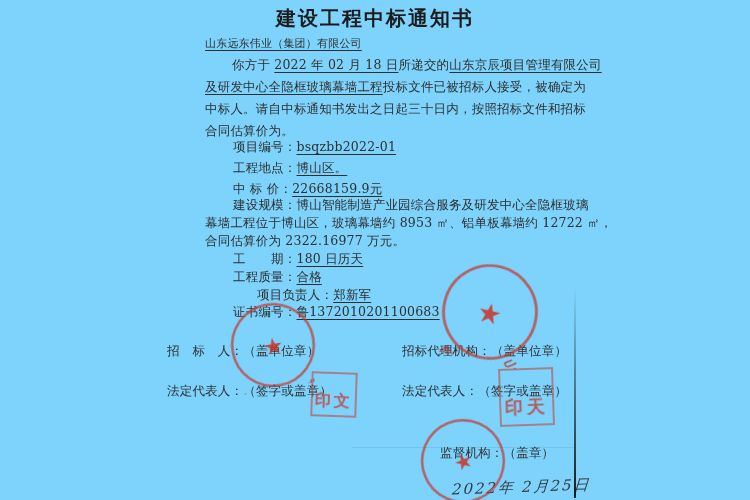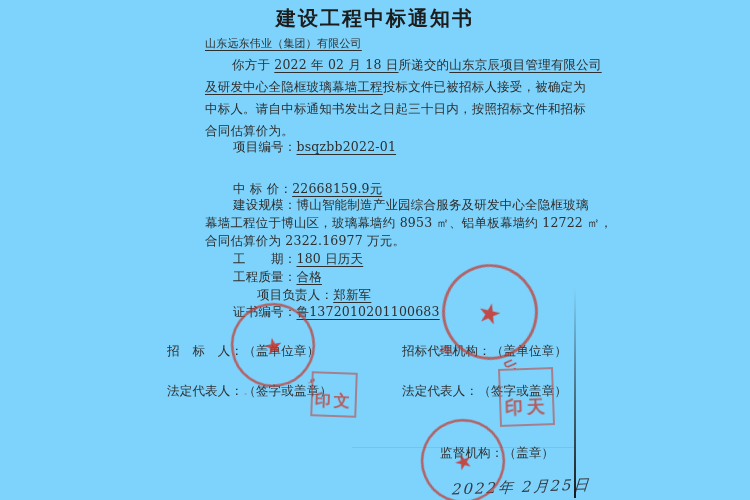--- a/index.html
+++ b/index.html
@@ -54,20 +54,21 @@
   <h1 class="title">建设工程中标通知书</h1>
 
   <div class="line addressee u" style="left:205px;top:36px;">山东远东伟业（集团）有限公司</div>
 
   <div class="line" style="left:232px;top:57px;"><span>你方于 </span><span class="u">2022 年 02 月 18 日</span><span>所递交的</span><span class="u">山东京辰项目管理有限公司</span></div>
   <div class="line" style="left:205px;top:101px;">中标人。请自中标通知书发出之日起三十日内，按照招标文件和招标</div>
   <div class="line" style="left:205px;top:79px;"><span class="u">及研发中心全隐框玻璃幕墙工程</span><span>投标文件已被招标人接受，被确定为</span></div>
   <div class="line" style="left:205px;top:123px;">合同估算价为。</div>
 
   <div class="line" style="left:233px;top:139px;"><span>项目编号：</span><span class="u">bsqzbb2022-01</span></div>
+  <div class="line" style="left:233px;top:160px;"><span>工程地点：</span><span class="u">博山区。</span></div>
   <div class="line" style="left:233px;top:181px;"><span>中 标 价：</span><span class="u">22668159.9元</span></div>
   <div class="line" style="left:233px;top:197px;"><span>建设规模：</span><span>博山智能制造产业园综合服务及研发中心全隐框玻璃</span></div>
   <div class="line" style="left:205px;top:215px;">幕墙工程位于博山区，玻璃幕墙约 8953 ㎡、铝单板幕墙约 12722 ㎡，</div>
   <div class="line" style="left:205px;top:233px;">合同估算价为 2322.16977 万元。</div>
   <div class="line" style="left:233px;top:251px;"><span>工　　期：</span><span class="u">180 日历天</span></div>
   <div class="line" style="left:233px;top:269px;"><span>工程质量：</span><span class="u">合格</span></div>
   <div class="line" style="left:233px;top:287px;margin-left:24px;"><span>项目负责人：</span><span class="u">郑新军</span></div>
   <div class="line" style="left:233px;top:304px;"><span>证书编号：</span><span class="u">鲁1372010201100683</span></div>
 
   <div class="line" style="left:167px;top:343px;">招　标　人：（盖单位章）</div>

